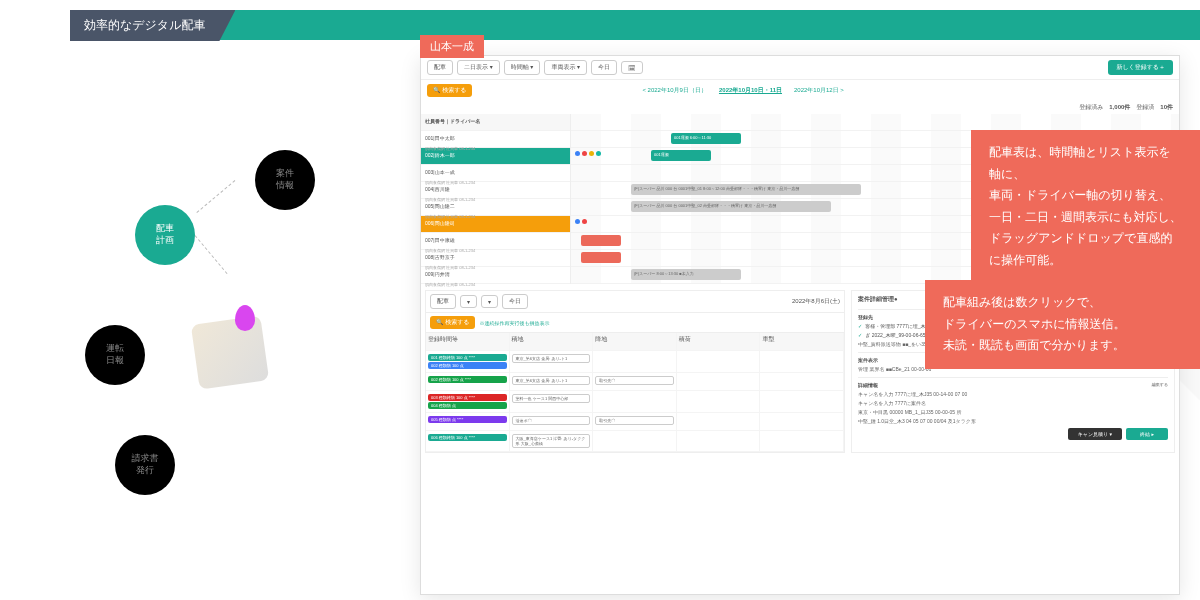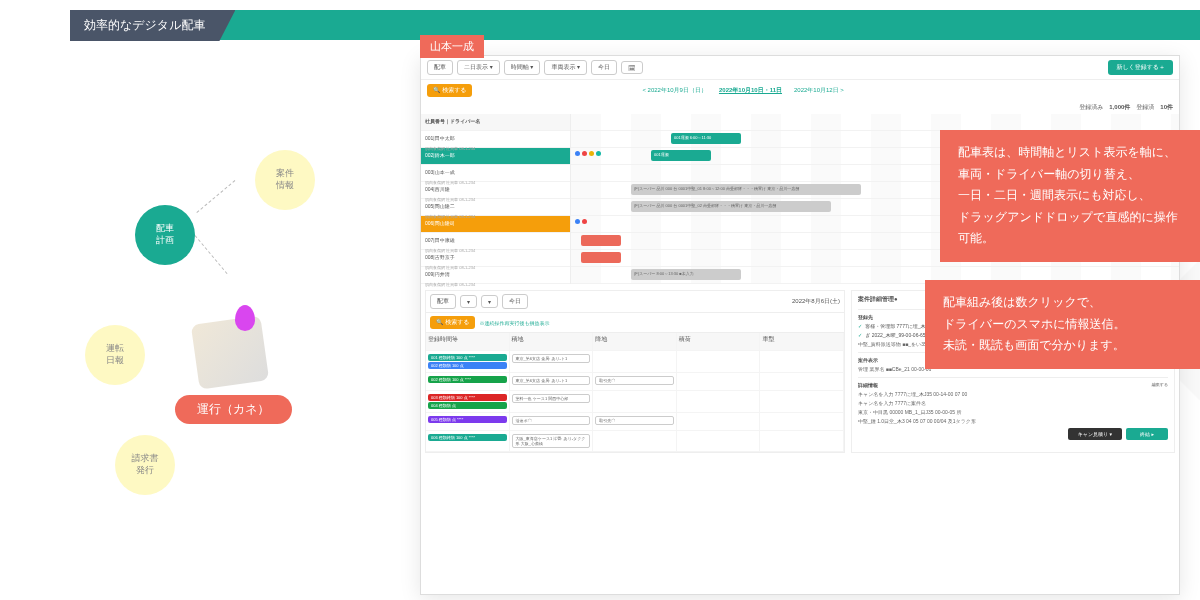--- a/index.html
+++ b/index.html
@@ -7,21 +7,21 @@
 
 
 .banner{position:absolute;top:10px;left:70px;right:0;height:30px;background:#1aaa92;display:flex;align-items:center}
 .banner-label{position:absolute;top:10px;left:70px;background:#4a5568;color:#fff;font-size:12px;padding:7px 30px 7px 14px;clip-path:polygon(0 0,100% 0,calc(100% - 16px) 100%,0 100%);z-index:2}
 
 
 .option-badge{position:absolute;top:35px;left:420px;background:#ef6a5a;color:#fff;font-size:11px;padding:4px 10px;z-index:3}
 
 
 .diagram{position:absolute;top:150px;left:60px;width:320px;height:380px}
-.node{position:absolute;width:60px;height:60px;border-radius:50%;background:#fef9c3;color:#888;font-size:9px;display:flex;align-items:center;justify-content:center;text-align:center;line-height:1.3}
+.node{position:absolute;width:60px;height:60px;border-radius:50%;background:#000000;color:#888;font-size:9px;display:flex;align-items:center;justify-content:center;text-align:center;line-height:1.3}
 .node.green{background:#1aaa92;color:#fff}
 .node.n1{top:0;left:195px}
 .node.n2{top:55px;left:75px}
 .node.n3{top:175px;left:25px}
 .node.n4{top:285px;left:55px}
 .node.n5{top:315px;left:165px}
 .center-pill{position:absolute;top:245px;left:115px;background:#ef6a5a;color:#fff;font-size:12px;padding:6px 22px;border-radius:20px}
 .center-icon{position:absolute;top:170px;left:135px;width:70px;height:65px;background:linear-gradient(135deg,#f0e8d8,#ddd);border-radius:8px;transform:rotate(-8deg)}
 .center-pin{position:absolute;top:155px;left:175px;width:20px;height:26px;background:#d946ef;border-radius:50% 50% 50% 50%/60% 60% 40% 40%;z-index:2}
 .conn{position:absolute;border-top:1px dashed #bbb;transform-origin:left center}
@@ -78,21 +78,21 @@
 .check-line::before{content:'✓';color:#1aaa92}
 .detail .field{font-size:5px;margin:3px 0;color:#666}
 .detail .sect{font-size:5px;font-weight:bold;margin-top:5px;padding-top:4px;border-top:1px solid #eee}
 .btn-row{display:flex;gap:4px;justify-content:flex-end;margin-top:4px}
 .btn-dark{background:#333;color:#fff;padding:3px 10px;font-size:5px;border-radius:2px}
 .btn-teal{background:#1aaa92;color:#fff;padding:3px 14px;font-size:5px;border-radius:2px}
 .edit-link{color:#999;font-size:4px;float:right}
 
 
 .callout{position:absolute;background:#ef6a5a;color:#fff;font-size:12px;line-height:1.8;padding:12px 18px;z-index:10}
-.callout.c-a{top:130px;right:0;width:260px}
+.callout.c-a{top:130px;right:0;width:229px}
 .callout.c-b{top:280px;right:0;width:275px}
 </style>
 </head>
 <body>
 
 <div class="banner"></div>
 <div class="banner-label">効率的なデジタル配車</div>
 
 <div class="option-badge">山本一成</div>
 
@@ -100,21 +100,20 @@
 
 <div class="diagram">
   <div class="conn c1"></div>
     <div class="conn c2"></div>
   <div class="node n1">案件<br>情報</div>
   <div class="node green n2">配車<br>計画</div>
   <div class="node n3">運転<br>日報</div>
   <div class="node n4">請求書<br>発行</div>
   <div class="center-icon"></div>
   <div class="center-pin"></div>
-  <div class="center-pill">運行（カネ）</div>
 </div>
 
 <div class="shot">
   <div class="toolbar">
     <span class="pill">配車</span>
     <span class="pill">二日表示 ▾</span>
     <span class="pill">時間軸 ▾</span>
     <span class="pill">車両表示 ▾</span>
     <span class="pill">今日</span>
     <span class="pill">🗓</span>

